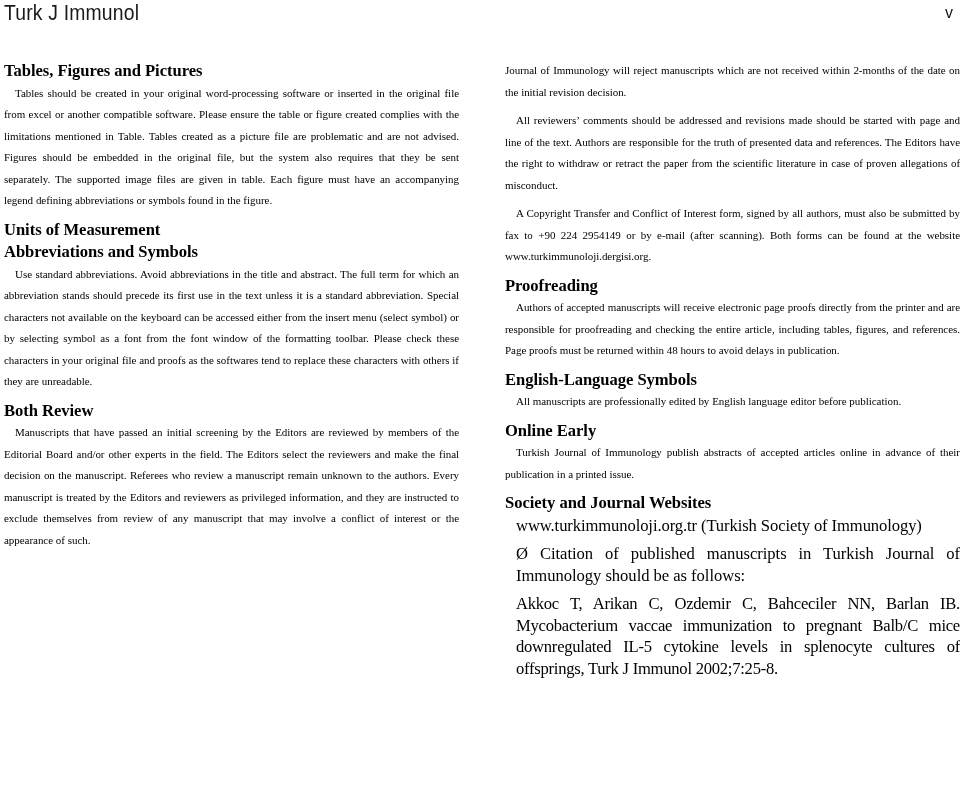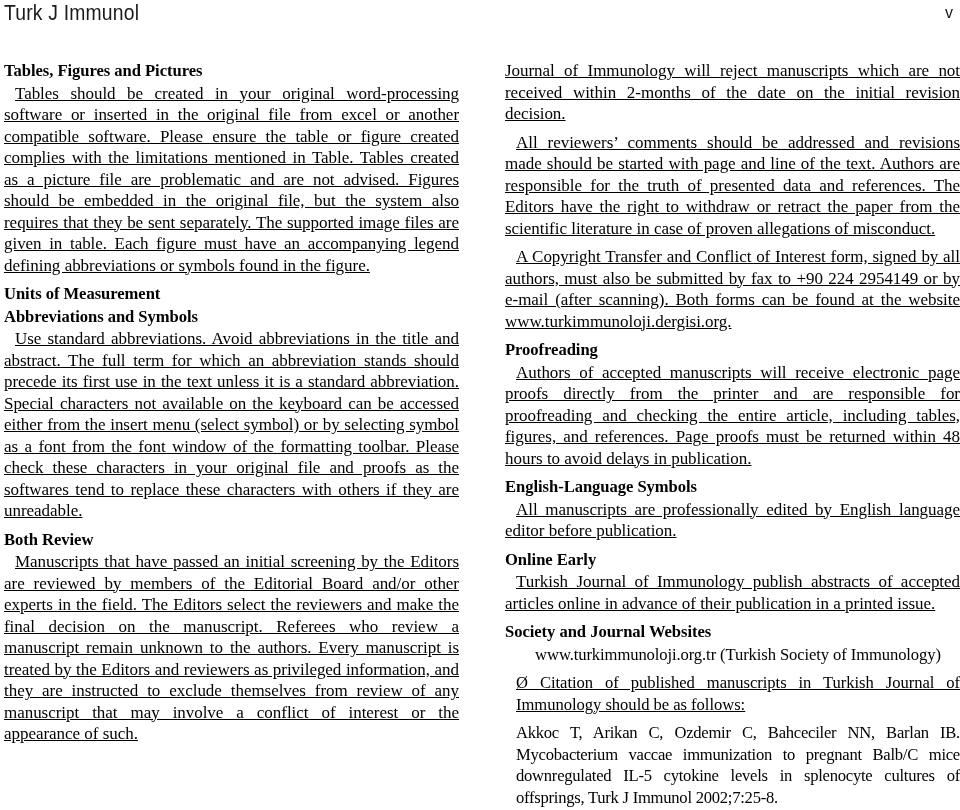--- a/index.html
+++ b/index.html
@@ -77,49 +77,47 @@
     font-size: 16.6px;
     line-height: 21.5px;
     font-weight: bold;
     letter-spacing: -0.05px;
   }
   .sec-head + p.body-par { margin-top: 1px; }
 
   p.body-par {
     margin: 0 0 7px 0;
     padding: 0;
-    font-size: 17px;
+    font-size: 11px;
     line-height: 21.5px;
     text-align: justify;
     text-indent: 11px;
     letter-spacing: -0.04px;
     word-spacing: 0.1px;
     -webkit-hyphens: none;
     hyphens: none;
-    text-decoration: underline;
   }
   p.body-par.no-indent { text-indent: 0; }
 
   
   p.marker-par {
     margin: 0 0 7px 0;
     padding: 0 0 0 11px;
     font-size: 16.6px;
     line-height: 21.5px;
     text-align: justify;
     text-indent: 0;
     letter-spacing: -0.04px;
-    text-decoration: underline;
   }
   p.url-par {
     margin: 0 0 7px 0;
     padding: 0 0 0 11px;
     font-size: 16.6px;
     line-height: 21.5px;
-    text-align: center;
+    text-align: left;
     text-indent: 0;
     letter-spacing: -0.1px;
   }
   p.cite-par {
     margin: 0 0 7px 0;
     padding: 0 0 0 11px;
     font-size: 16.6px;
     line-height: 21.5px;
     text-align: justify;
     text-indent: 0;

